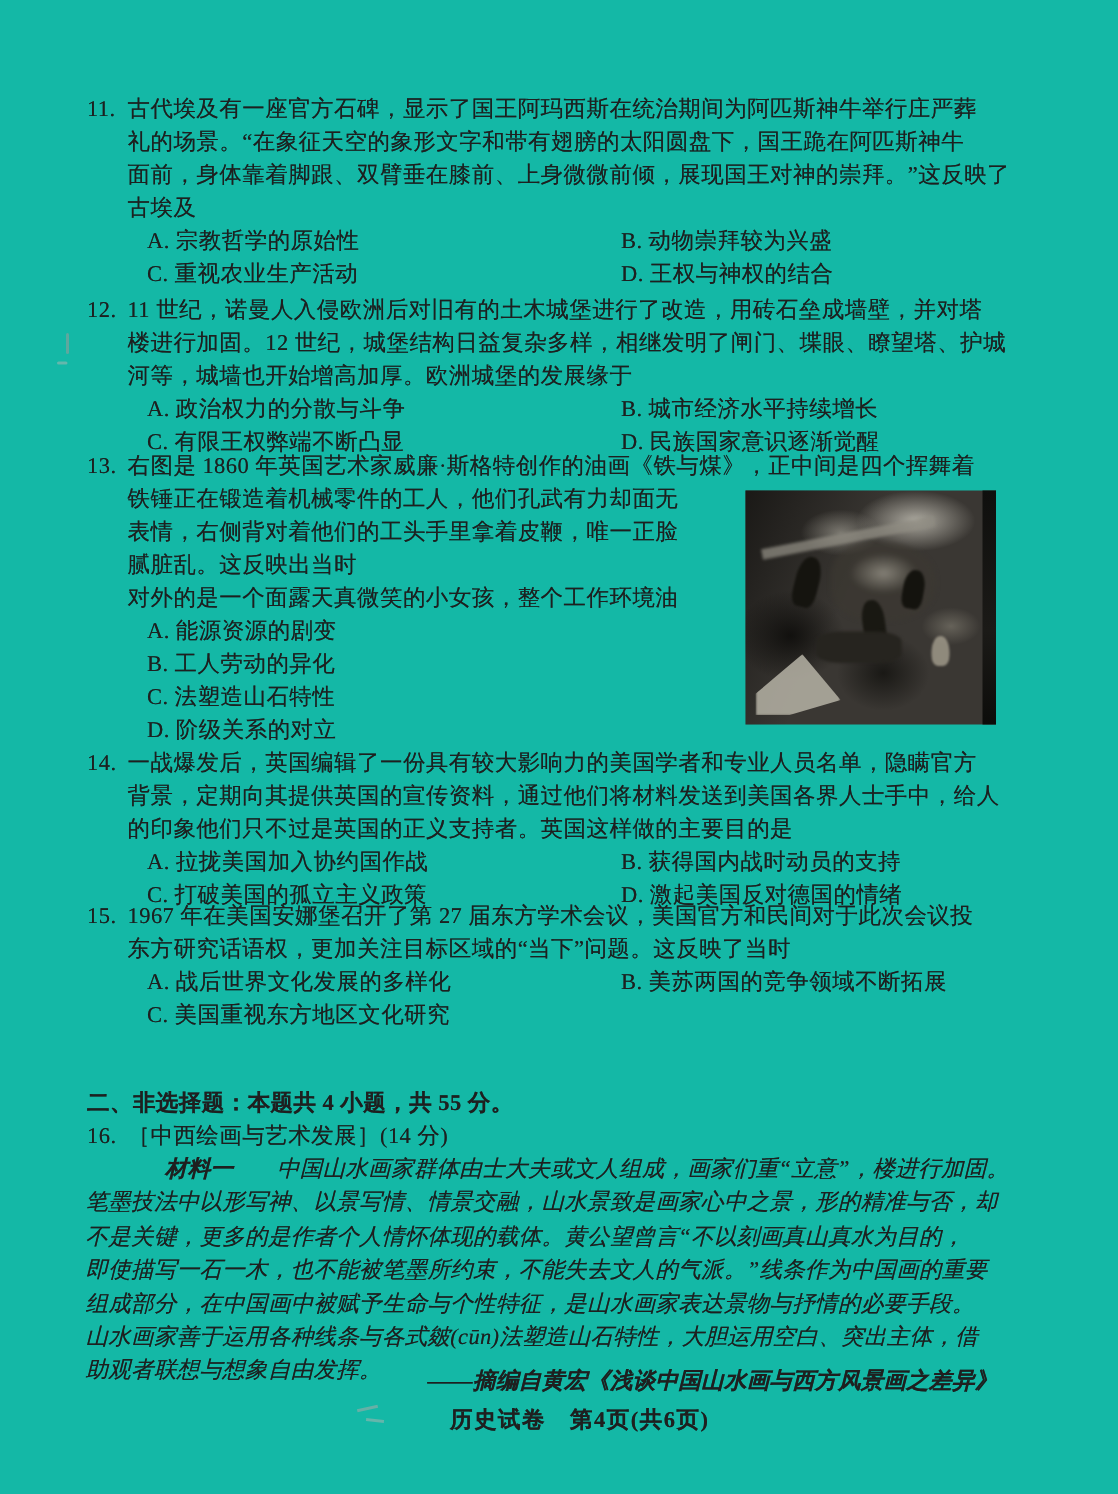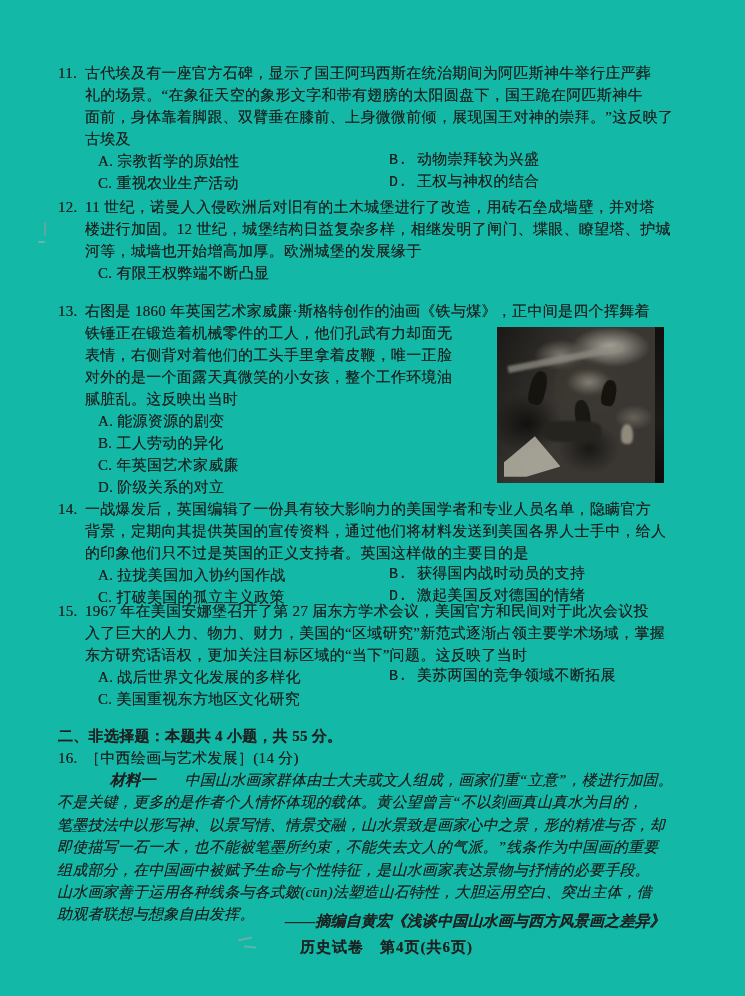--- a/index.html
+++ b/index.html
@@ -10,21 +10,21 @@
     color:#1f1f1f;font-size:15px;
     text-shadow:0 0 .4px rgba(0,0,0,.55);
   }
   
   .q{position:absolute;left:58px;right:28px;}
   .row{height:22px;line-height:22px;white-space:nowrap;letter-spacing:.3px;}
   .row.ind{padding-left:27px;}
   .num{display:inline-block;width:27px;}
   .optrow{position:relative;height:22px;line-height:22px;white-space:nowrap;letter-spacing:.3px;padding-left:40px;}
   .opt{display:inline-block;}
-  .opt.colB{position:absolute;left:331px;top:0;font-family:Liberation Mono, monospace;}
+  .opt.colB{position:absolute;left:356px;top:0;}
   
   .sec-header{position:absolute;left:58px;top:725px;height:22px;line-height:22px;font-weight:bold;letter-spacing:.3px;}
   .q16-title{position:absolute;left:58px;top:747px;height:22px;line-height:22px;letter-spacing:.3px;}
   .material{position:absolute;left:57px;top:769px;width:660px;font-style:italic;}
   .mrow{height:22.4px;line-height:22.4px;white-space:nowrap;letter-spacing:.2px;}
   .mrow.first{padding-left:53px;}
   .mlabel{font-weight:bold;margin-right:29px;}
   .attribution{position:absolute;left:285px;top:910px;height:22px;line-height:22px;font-style:italic;font-weight:bold;white-space:nowrap;letter-spacing:.2px;}
   .footer{position:absolute;left:0;right:0;top:936px;height:22px;line-height:22px;text-align:center;padding-left:28px;font-weight:bold;letter-spacing:1px;}
   
@@ -78,40 +78,45 @@
     </div>
   </section>
 
   <section class="q" style="top:196px">
     <div class="row">
       <span class="num">12.</span><span>11 世纪，诺曼人入侵欧洲后对旧有的土木城堡进行了改造，用砖石垒成墙壁，并对塔</span>
     </div>
     <div class="row ind">楼进行加固。12 世纪，城堡结构日益复杂多样，相继发明了闸门、堞眼、瞭望塔、护城</div>
     <div class="row ind">河等，城墙也开始增高加厚。欧洲城堡的发展缘于</div>
     <div class="optrow">
+      <span class="opt">A. 政治权力的分散与斗争</span>
+      <span class="opt colB">B. 城市经济水平持续增长</span>
+    </div>
+    <div class="optrow">
       <span class="opt">C. 有限王权弊端不断凸显</span>
+      <span class="opt colB">D. 民族国家意识逐渐觉醒</span>
     </div>
   </section>
 
   <section class="q" style="top:300px">
     <div class="row">
       <span class="num">13.</span><span>右图是 1860 年英国艺术家威廉·斯格特创作的油画《铁与煤》，正中间是四个挥舞着</span>
     </div>
     <div class="row ind">铁锤正在锻造着机械零件的工人，他们孔武有力却面无</div>
     <div class="row ind">表情，右侧背对着他们的工头手里拿着皮鞭，唯一正脸</div>
+    <div class="row ind">腻脏乱。这反映出当时</div>
     <div class="row ind">对外的是一个面露天真微笑的小女孩，整个工作环境油</div>
-    <div class="row ind">腻脏乱。这反映出当时</div>
     <div class="optrow">
       <span class="opt">A. 能源资源的剧变</span>
     </div>
     <div class="optrow">
       <span class="opt">B. 工人劳动的异化</span>
     </div>
     <div class="optrow">
-      <span class="opt">C. 年英国艺术家威廉</span>
+      <span class="opt">C. 法塑造山石特性</span>
     </div>
     <div class="optrow">
       <span class="opt">D. 阶级关系的对立</span>
     </div>
   </section>
 
   <div class="painting">
     <div class="p-beam"></div>
     <div class="p-machine"></div>
     <div class="p-worker1"></div>
@@ -136,43 +141,42 @@
     <div class="optrow">
       <span class="opt">C. 打破美国的孤立主义政策</span>
       <span class="opt colB">D. 激起美国反对德国的情绪</span>
     </div>
   </section>
 
   <section class="q" style="top:600px">
     <div class="row">
       <span class="num">15.</span><span>1967 年在美国安娜堡召开了第 27 届东方学术会议，美国官方和民间对于此次会议投</span>
     </div>
-    <div class="row ind">入了巨大的人力、物力、财力，美国的“区域研究”新范式逐渐占领主要学术场域，掌握</div>
     <div class="row ind">东方研究话语权，更加关注目标区域的“当下”问题。这反映了当时</div>
     <div class="optrow">
       <span class="opt">A. 战后世界文化发展的多样化</span>
       <span class="opt colB">B. 美苏两国的竞争领域不断拓展</span>
     </div>
     <div class="optrow">
       <span class="opt">C. 美国重视东方地区文化研究</span>
     </div>
   </section>
 
   <div class="sec-header">二、非选择题：本题共 4 小题，共 55 分。</div>
 
   <div class="q16-title">
     <span class="num">16.</span><span>［中西绘画与艺术发展］(14 分)</span>
   </div>
 
   <div class="material">
     <div class="mrow first">
       <span class="mlabel">材料一</span><span>中国山水画家群体由士大夫或文人组成，画家们重“立意”，楼进行加固。</span>
     </div>
+    <div class="mrow">笔墨技法中以形写神、以景写情、情景交融，山水景致是画家心中之景，形的精准与否，却</div>
     <div class="mrow">不是关键，更多的是作者个人情怀体现的载体。黄公望曾言“不以刻画真山真水为目的，</div>
-    <div class="mrow">笔墨技法中以形写神、以景写情、情景交融，山水景致是画家心中之景，形的精准与否，却</div>
     <div class="mrow">即使描写一石一木，也不能被笔墨所约束，不能失去文人的气派。”线条作为中国画的重要</div>
     <div class="mrow">组成部分，在中国画中被赋予生命与个性特征，是山水画家表达景物与抒情的必要手段。</div>
     <div class="mrow">山水画家善于运用各种线条与各式皴(cūn)法塑造山石特性，大胆运用空白、突出主体，借</div>
     <div class="mrow">助观者联想与想象自由发挥。</div>
   </div>
 
   <div class="attribution">——摘编自黄宏《浅谈中国山水画与西方风景画之差异》</div>
 
   <div class="footer">历史试卷　第4页(共6页)</div>
 

